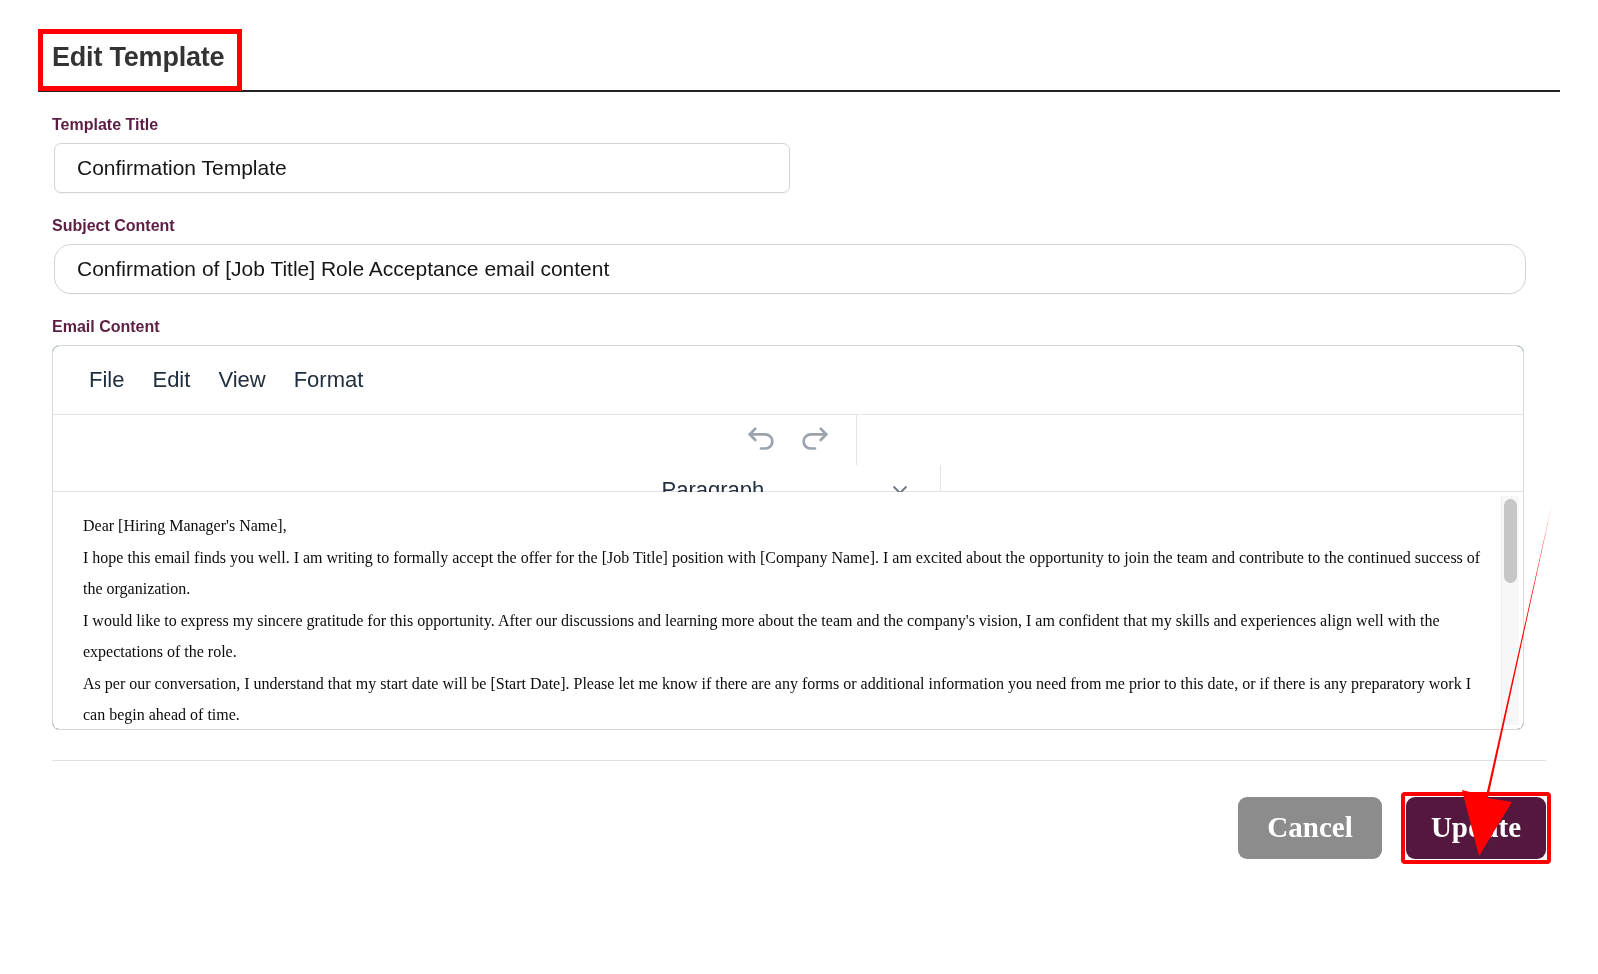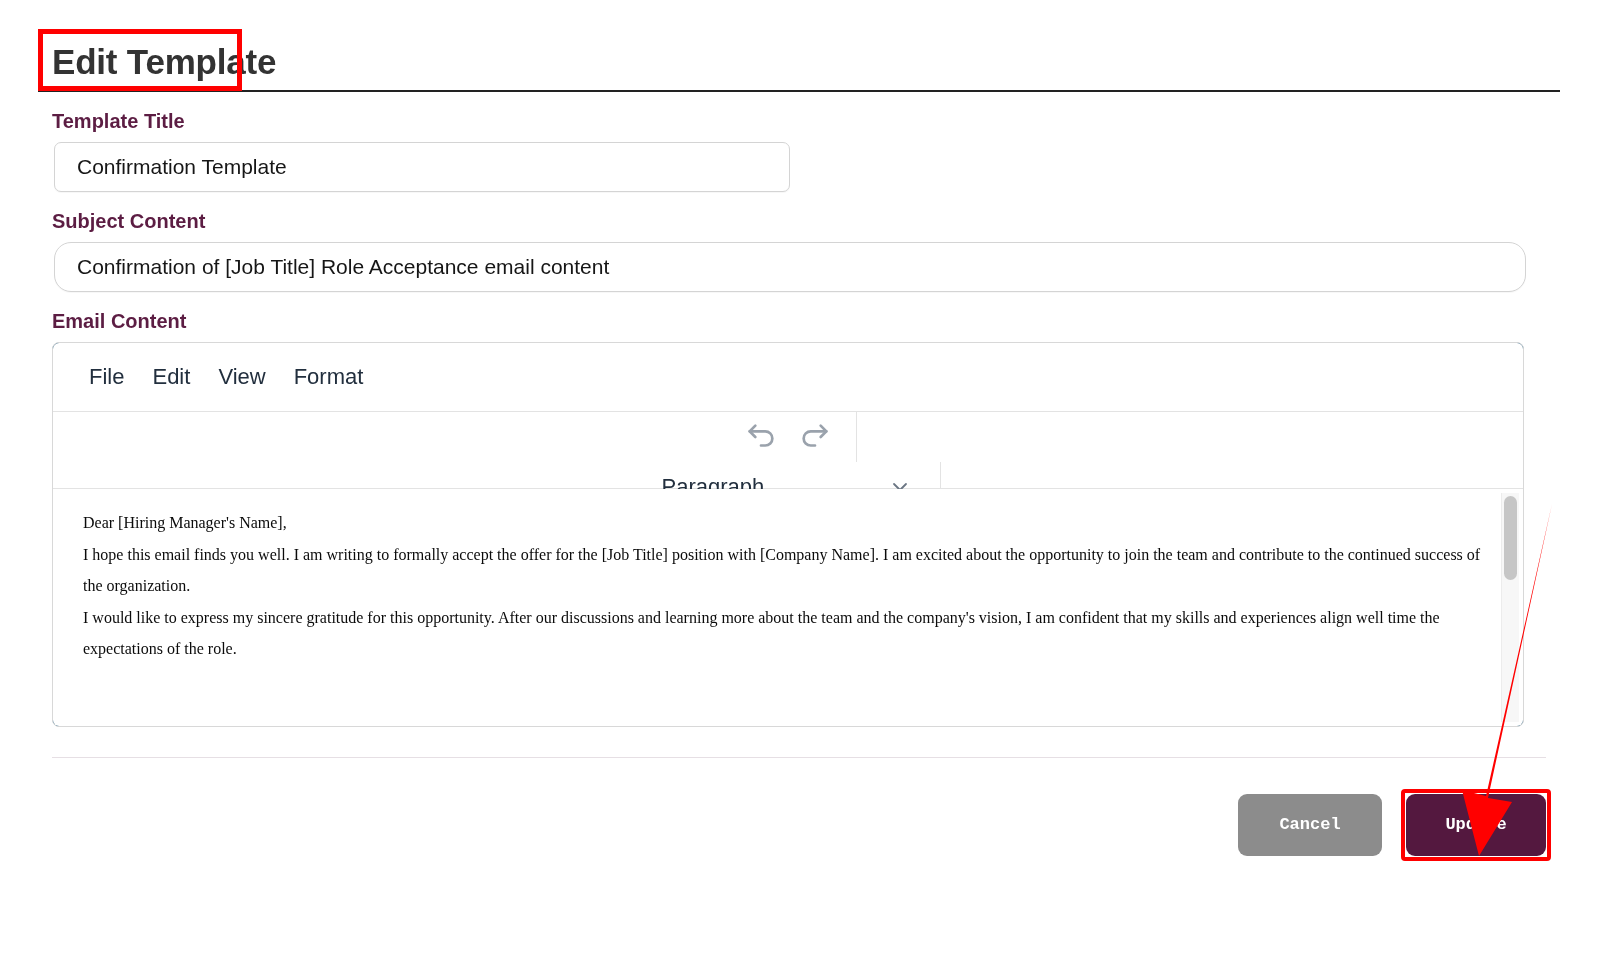--- a/index.html
+++ b/index.html
@@ -49,42 +49,42 @@
   .modal-header {
     position: relative;
     height: 58px;
     border-bottom: 2px solid #222222;
     margin-top: 32px;
   }
   .modal-title {
     position: absolute;
     left: 14px;
     top: 10px;
-    font-size: 35px;
+    font-size: 27px;
     font-weight: bold;
     color: #333333;
     letter-spacing: -0.2px;
   }
   .title-highlight {
     position: absolute;
     left: 0px;
     top: -3px;
     width: 204px;
     height: 62px;
     border: 5px solid #ff0000;
     box-sizing: border-box;
     pointer-events: none;
   }
 
   
   .field-label {
-    font-size: 20px;
+    font-size: 16px;
     font-weight: bold;
     color: #5c1d43;
-    margin: 18px 0 9px 14px;
+    margin: 24px 0 9px 14px;
   }
   .text-input {
     display: block;
     box-sizing: border-box;
     height: 50px;
     border: 1px solid #d4d4d4;
     border-radius: 7px;
     background: #ffffff;
     font-family: "Liberation Sans", sans-serif;
     font-size: 21px;
@@ -219,22 +219,22 @@
     margin: 30px 14px 0 14px;
     border-top: 1px solid #e6dfe4;
     height: 122px;
     display: flex;
     align-items: center;
     justify-content: flex-end;
     padding-top: 12px;
     box-sizing: border-box;
   }
   .btn {
-    font-family: Liberation Mono, monospace;
-    font-size: 17px;
+    font-family: Liberation Serif, serif;
+    font-size: 29px;
     font-weight: bold;
     color: #ffffff;
     border: none;
     border-radius: 9px;
     cursor: pointer;
     padding: 0;
   }
   #cancel-button {
     width: 144px;
     height: 62px;
@@ -409,21 +409,22 @@
           </svg>
         </div>
       </div>
 
     </div>
 
     <div class="editor-body">
       <div class="editor-text">
         <p>Dear [Hiring Manager's Name],</p>
         <p>I hope this email finds you well. I am writing to formally accept the offer for the [Job Title] position with [Company Name]. I am excited about the opportunity to join the team and contribute to the continued success of the organization.</p>
-        <p>I would like to express my sincere gratitude for this opportunity. After our discussions and learning more about the team and the company's vision, I am confident that my skills and experiences align well time the expectations of the role.</p>
+        <p>I would like to express my sincere gratitude for this opportunity. After our discussions and learning more about the team and the company's vision, I am confident that my skills and experiences align well with the expectations of the role.</p>
+        <p>As per our conversation, I understand that my start date will be [Start Date]. Please let me know if there are any forms or additional information you need from me prior to this date, or if there is any preparatory work I can begin ahead of time.</p>
       </div>
       <div class="editor-scrollbar-track"></div>
       <div class="editor-scrollbar-thumb"></div>
     </div>
 
   </div>
 
   <div class="modal-footer">
     <button id="cancel-button" class="btn">Cancel</button>
     <div class="update-wrap">

